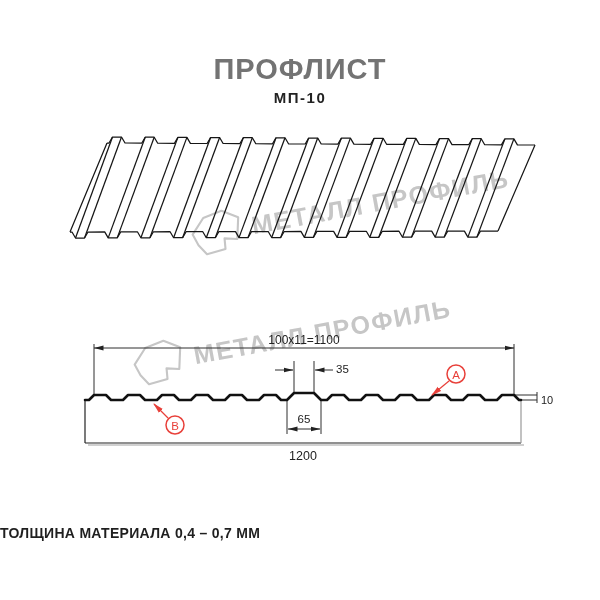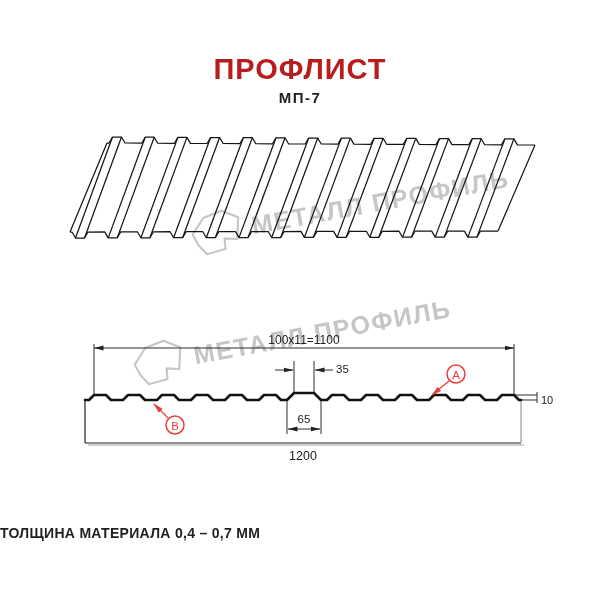--- a/index.html
+++ b/index.html
@@ -1,39 +1,39 @@
 <!DOCTYPE html>
 <html><head>
 <meta charset="utf-8">
 <style>
   html,body{margin:0;padding:0;background:#fff;}
   .page{position:relative;width:600px;height:600px;background:#fff;overflow:hidden;
         font-family:"Liberation Sans",sans-serif;}
   .title{position:absolute;left:0;right:0;top:53px;text-align:center;
-         font-size:29px;font-weight:bold;letter-spacing:1px;color:#b91c1c;z-index:3;}
+         font-size:29px;font-weight:bold;letter-spacing:1px;color:#737373;z-index:3;}
   .subtitle{position:absolute;left:0;right:0;top:89px;text-align:center;
          font-size:15px;font-weight:bold;letter-spacing:1.5px;color:#222;z-index:3;}
   .footer{position:absolute;left:0;right:0;top:525px;
          font-size:14px;font-weight:bold;letter-spacing:0.3px;color:#1f1f1f;z-index:3;}
   .wm{position:absolute;display:flex;align-items:center;gap:9px;z-index:1;
       transform:rotate(-10.5deg);transform-origin:0 50%;white-space:nowrap;}
   .wm-text{font-size:25px;font-weight:bold;letter-spacing:1.5px;color:#c6c6c6;}
   .wm1{left:190px;top:214px;}
   .wm2{left:132px;top:344px;}
   svg.draw{position:absolute;z-index:2;font-family:"Liberation Sans",sans-serif;}
   #sheet-svg{left:55px;top:115px;}
   #tech-svg{left:58px;top:293px;}
 </style>
 </head>
 <body>
 
 <div class="page">
 
   <div class="title">ПРОФЛИСТ</div>
-  <div class="subtitle">МП-7</div>
+  <div class="subtitle">МП-10</div>
 
   <div class="wm wm1">
     <svg width="54" height="46" viewBox="0 0 56 48">
       <path d="M7,34 L3,22 L17,7 L37,3 L53,13 L48,35 L35,32 L34,43 L14,45 Z" fill="none" stroke="#c6c6c6" stroke-width="2.2" stroke-linejoin="round"></path>
     </svg>
     <span class="wm-text">МЕТАЛЛ ПРОФИЛЬ</span>
   </div>
 
   <div class="wm wm2">
     <svg width="54" height="46" viewBox="0 0 56 48">

